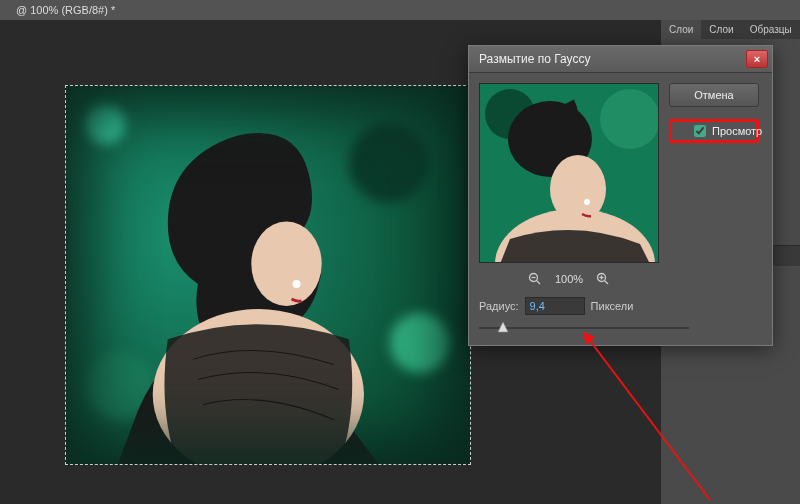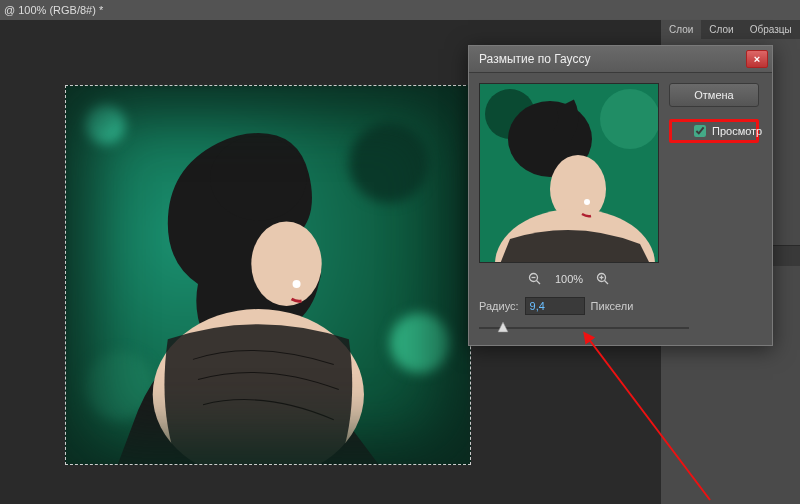--- a/index.html
+++ b/index.html
@@ -1,18 +1,18 @@
 <!DOCTYPE html>
 <html><head>
 <meta charset="utf-8">
 <style>
 * { margin: 0; padding: 0; box-sizing: border-box; font-family: "Segoe UI", Tahoma, sans-serif; }
 body { background: #3a3a3a; width: 800px; height: 504px; overflow: hidden; position: relative; }
 
-.titlebar { background: #535353; color: #ddd; font-size: 11px; padding: 4px 4px; height: 20px; }
+.titlebar { background: #535353; color: #ddd; font-size: 11px; padding: 4px 16px; height: 20px; }
 
 .workspace { position: relative; width: 100%; height: 484px; background: #2a2a2a; }
 
 .canvas-wrap { position: absolute; left: 65px; top: 65px; width: 406px; height: 380px; }
 .canvas-border { position: absolute; inset: 0; border: 1px dashed #ccc; pointer-events: none; z-index: 3; }
 .canvas { position: absolute; inset: 0; overflow: hidden; }
 .bg-green { position: absolute; inset: 0; background:
   radial-gradient(circle at 30% 40%, #1a8f6f 0%, #0e5a3f 60%, #083a28 100%);
   filter: blur(3px);
 }

